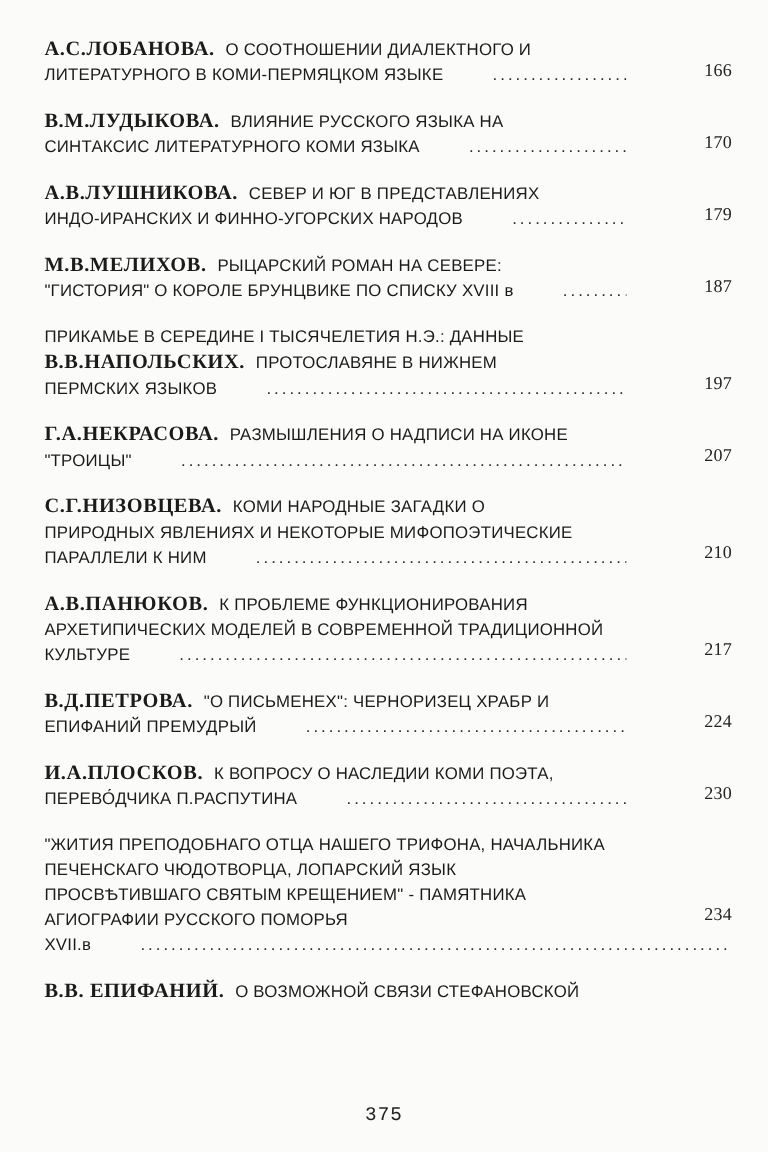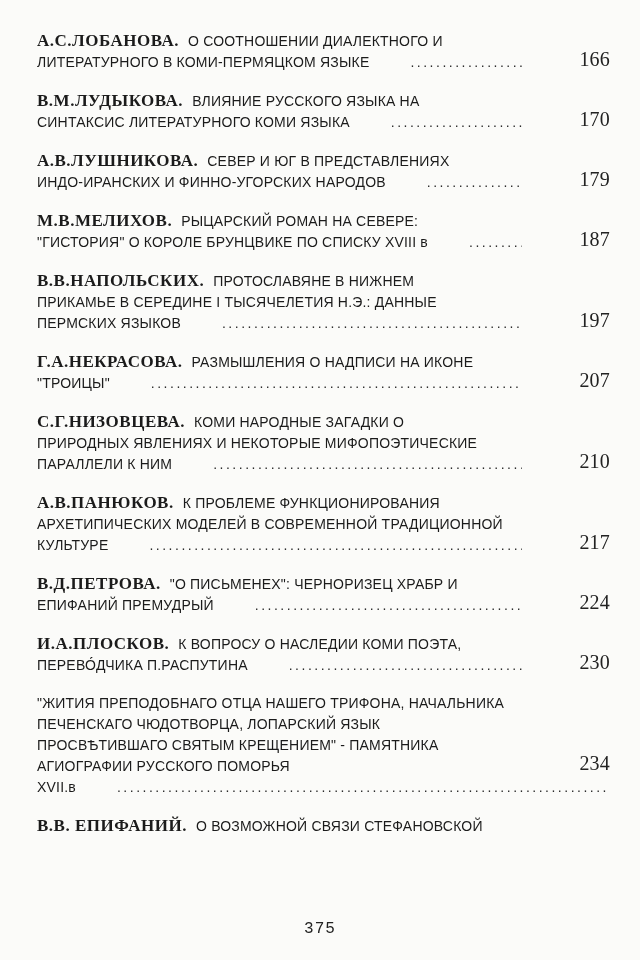--- a/index.html
+++ b/index.html
@@ -40,21 +40,21 @@
   }
   .leader::after {
     content:"......................................................................................................................................................";
     letter-spacing:2.5px;
     color:#2b2b2b;
     font-size:14px;
   }
   .spacer { flex:1 1 auto; }
   .pnum {
     font-family:"Liberation Serif", serif;
-    font-size:20px;
+    font-size:15px;
     flex:0 0 auto;
     min-width:34px;
     text-align:right;
     padding-left:14px;
     position:relative;
     top:-3px;
     color:#222;
   }
   .footer {
     position:absolute;
@@ -111,24 +111,24 @@
     </div>
     <div class="line leaderline">
       <span class="t">"ГИСТОРИЯ" О КОРОЛЕ БРУНЦВИКЕ ПО СПИСКУ XVIII в</span>
       <span class="leader"></span>
       <span class="pnum">187</span>
     </div>
   </div>
 
   <div class="entry">
     <div class="line">
+      <span class="t">ПРИКАМЬЕ В СЕРЕДИНЕ I  ТЫСЯЧЕЛЕТИЯ Н.Э.: ДАННЫЕ</span>
+    </div>
+    <div class="line">
       <span class="author">В.В.НАПОЛЬСКИХ.</span><span class="t">ПРОТОСЛАВЯНЕ В НИЖНЕМ</span>
-    </div>
-    <div class="line">
-      <span class="t">ПРИКАМЬЕ В СЕРЕДИНЕ I  ТЫСЯЧЕЛЕТИЯ Н.Э.: ДАННЫЕ</span>
     </div>
     <div class="line leaderline">
       <span class="t">ПЕРМСКИХ ЯЗЫКОВ</span>
       <span class="leader"></span>
       <span class="pnum">197</span>
     </div>
   </div>
 
   <div class="entry">
     <div class="line">

